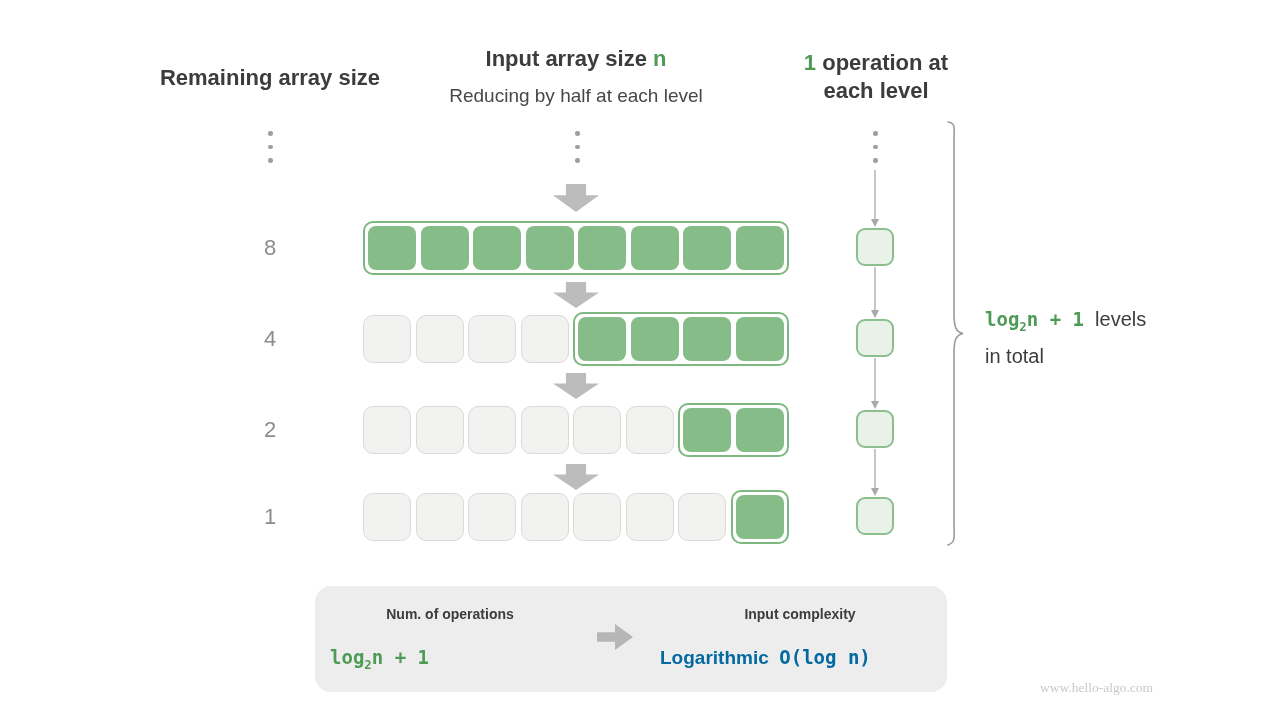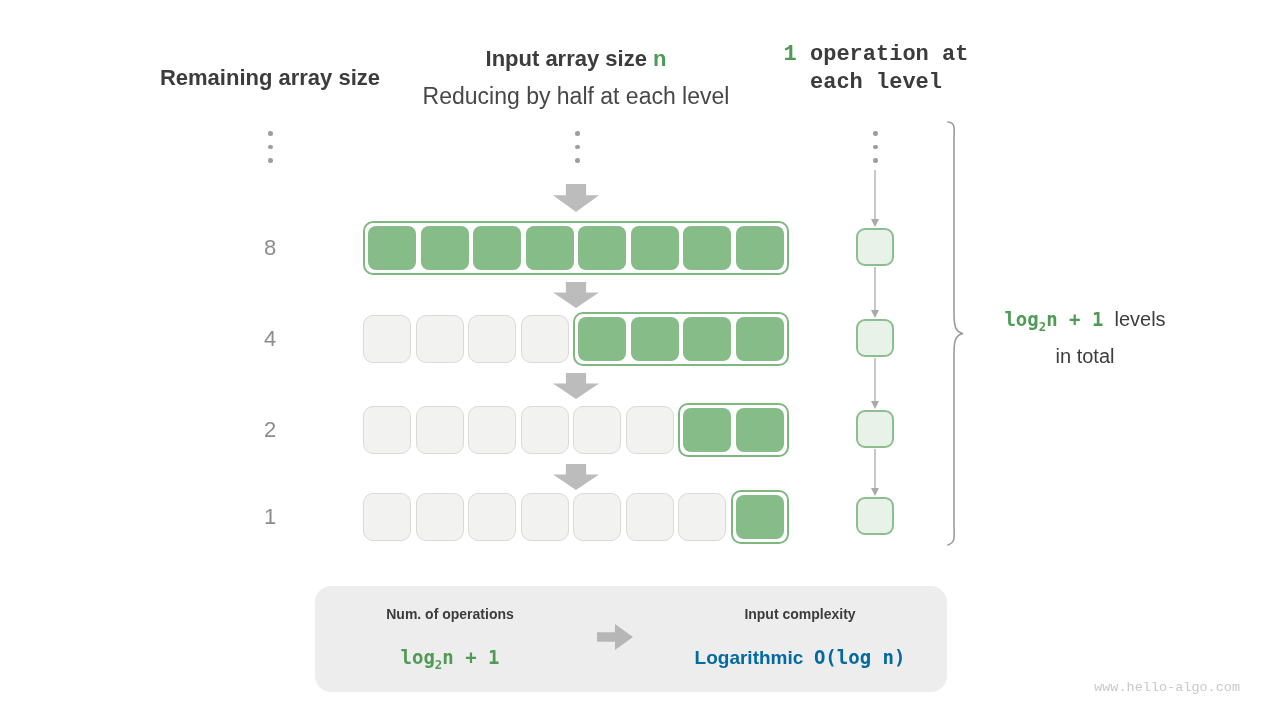--- a/index.html
+++ b/index.html
@@ -2,60 +2,60 @@
 <html><head>
 <meta charset="utf-8">
 <style>
   html,body{margin:0;padding:0;background:#ffffff;}
   .canvas{
     position:relative;width:1280px;height:720px;background:#ffffff;overflow:hidden;
     font-family:"Liberation Sans",sans-serif;color:#3e3e3e;
   }
   .abs{position:absolute;}
   .hdr{font-weight:bold;font-size:22px;color:#3c3c3c;text-align:center;line-height:28px;}
-  .hdr-sub{font-weight:normal;font-size:23px;color:#474747;text-align:center;line-height:28px;}
+  .hdr-sub{font-weight:normal;font-size:19px;color:#474747;text-align:center;line-height:28px;}
   .accent{color:#4e9b55;}
   .mono{font-family:"DejaVu Sans Mono",monospace;font-weight:bold;}
   .mono sub{font-size:0.65em;}
   
   .dots{display:flex;flex-direction:column;gap:9px;align-items:center;}
   .dot{width:4.5px;height:4.5px;border-radius:50%;background:#9e9e9e;}
   
   .row{display:flex;align-items:center;gap:4.5px;height:55px;}
   .cell-gray{width:48px;height:48px;box-sizing:border-box;background:#f2f2f1;border:1.5px solid #dadad8;border-radius:10px;flex:0 0 auto;}
   .green-wrap{display:flex;gap:4.5px;padding:3px;border:2.5px solid #7eb780;border-radius:10px;background:#ffffff;flex:0 0 auto;}
   .cell-green{width:48px;height:44px;background:#85bc87;border-radius:8px;flex:0 0 auto;}
   .row-label{font-size:22px;color:#8c8c8c;text-align:center;line-height:55px;}
   
   .block-arrow-down{background:#bcbcbc;clip-path:polygon(28% 0,72% 0,72% 40%,100% 40%,50% 100%,0 40%,28% 40%);}
   .block-arrow-right{background:#b6b6b6;clip-path:polygon(0 32%,50% 32%,50% 0,100% 50%,50% 100%,50% 68%,0 68%);}
   
   .op-cell{width:38px;height:38px;box-sizing:border-box;background:#e9f2e9;border:2px solid #8cbe8e;border-radius:9px;}
   
-  .brace-label{font-size:20px;color:#3c3c3c;text-align:center;line-height:29px;}
+  .brace-label{font-size:20px;color:#3c3c3c;text-align:left;line-height:29px;}
   .brace-label .mono{font-size:19px;}
   
   .summary-box{background:#ededed;border-radius:16px;}
   .sum-title{font-weight:bold;font-size:14px;color:#3c3c3c;text-align:center;}
-  .sum-formula{font-size:19px;text-align:center;}
+  .sum-formula{font-size:19px;}
   .teal{color:#0369a1;font-weight:bold;}
-  .watermark{font-family:Liberation Mono, monospace;font-size:13.5px;color:#c9c9c9;text-align:right;}
+  .watermark{font-family:Liberation Serif, serif;font-size:13.5px;color:#c9c9c9;text-align:left;}
   svg{display:block;}
 </style>
 </head>
 <body>
 
 <div class="canvas">
 
   <div class="abs hdr" style="left:120px;top:64px;width:300px;">Remaining array size</div>
 
   <div class="abs hdr" style="left:426px;top:45px;width:300px;"><span>Input array size </span><span class="accent">n</span></div>
   <div class="abs hdr-sub" style="left:396px;top:82px;width:360px;">Reducing by half at each level</div>
 
-  <div class="abs hdr" style="left:781px;top:41px;width:190px;font-family:Liberation Mono, monospace;"><span class="accent">1</span><span> operation at each level</span></div>
+  <div class="abs hdr" style="left:781px;top:49px;width:190px;"><span class="accent">1</span><span> operation at each level</span></div>
 
   <div class="abs dots" style="left:268px;top:131px;">
     <span class="dot"></span>
     <span class="dot"></span>
     <span class="dot"></span>
   </div>
   <div class="abs dots" style="left:575px;top:131px;">
     <span class="dot"></span>
     <span class="dot"></span>
     <span class="dot"></span>

